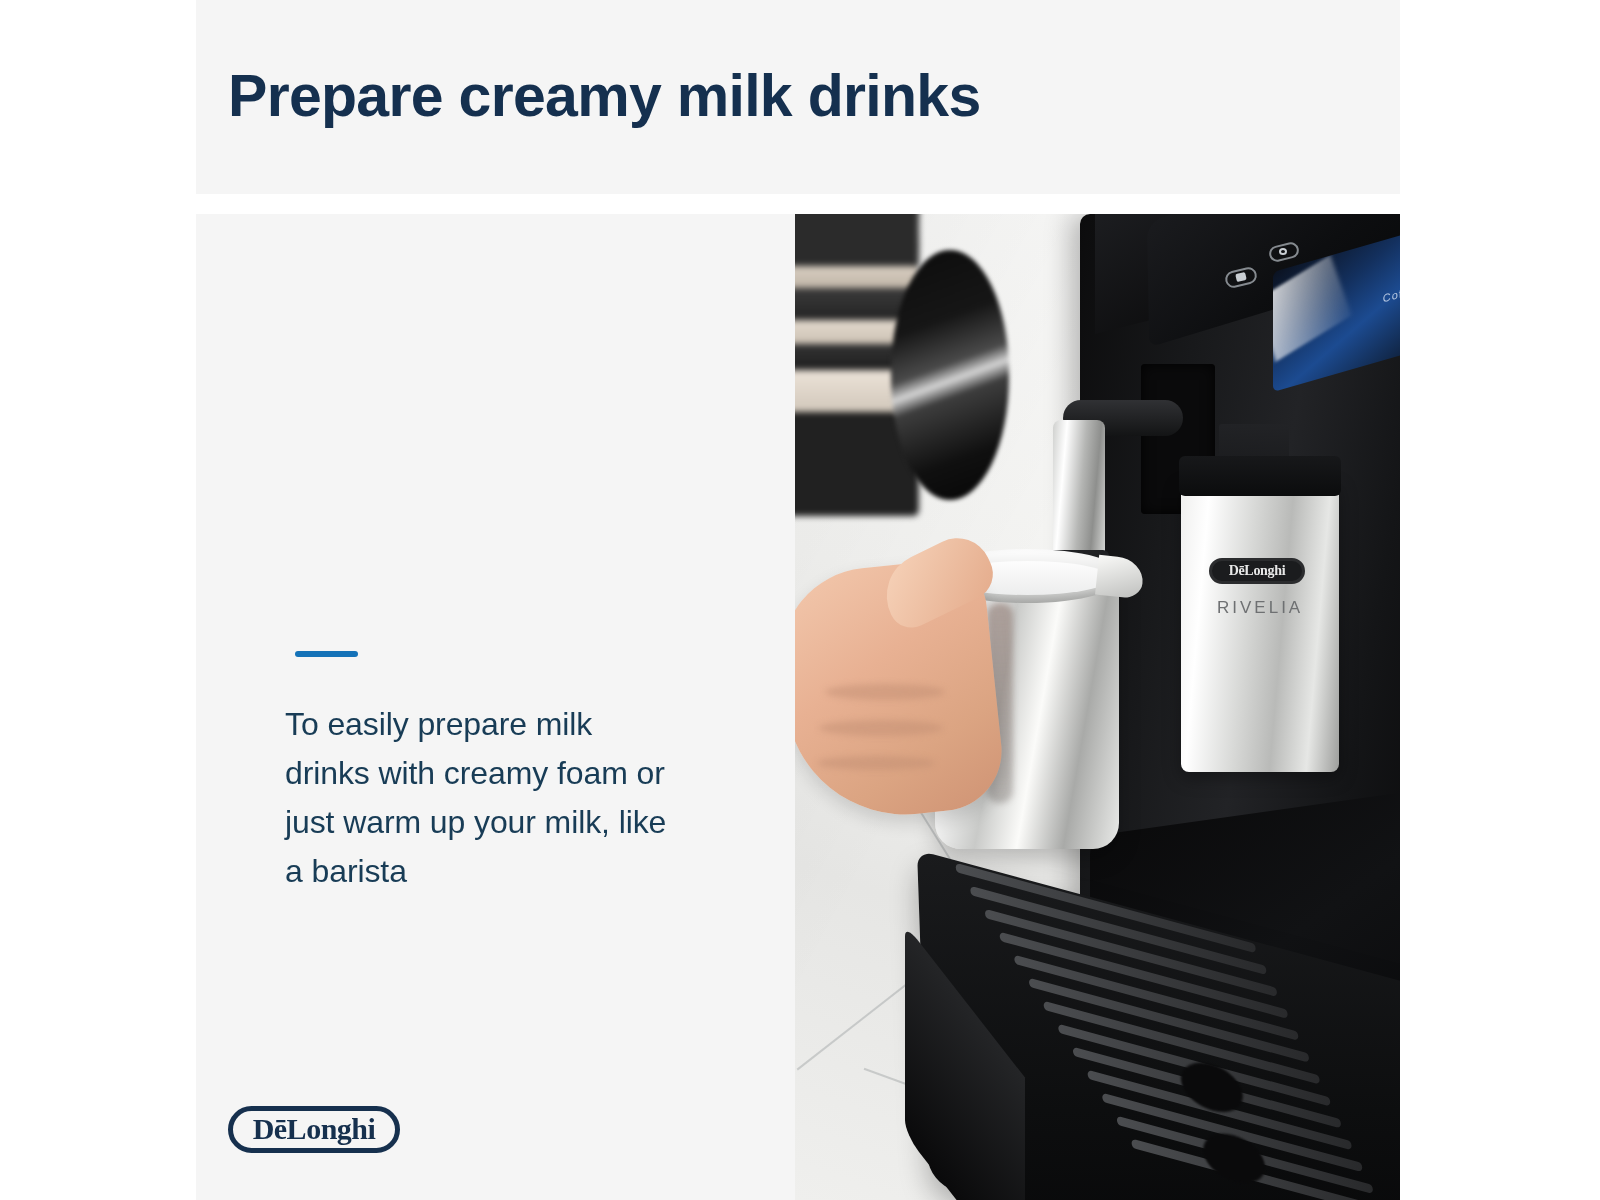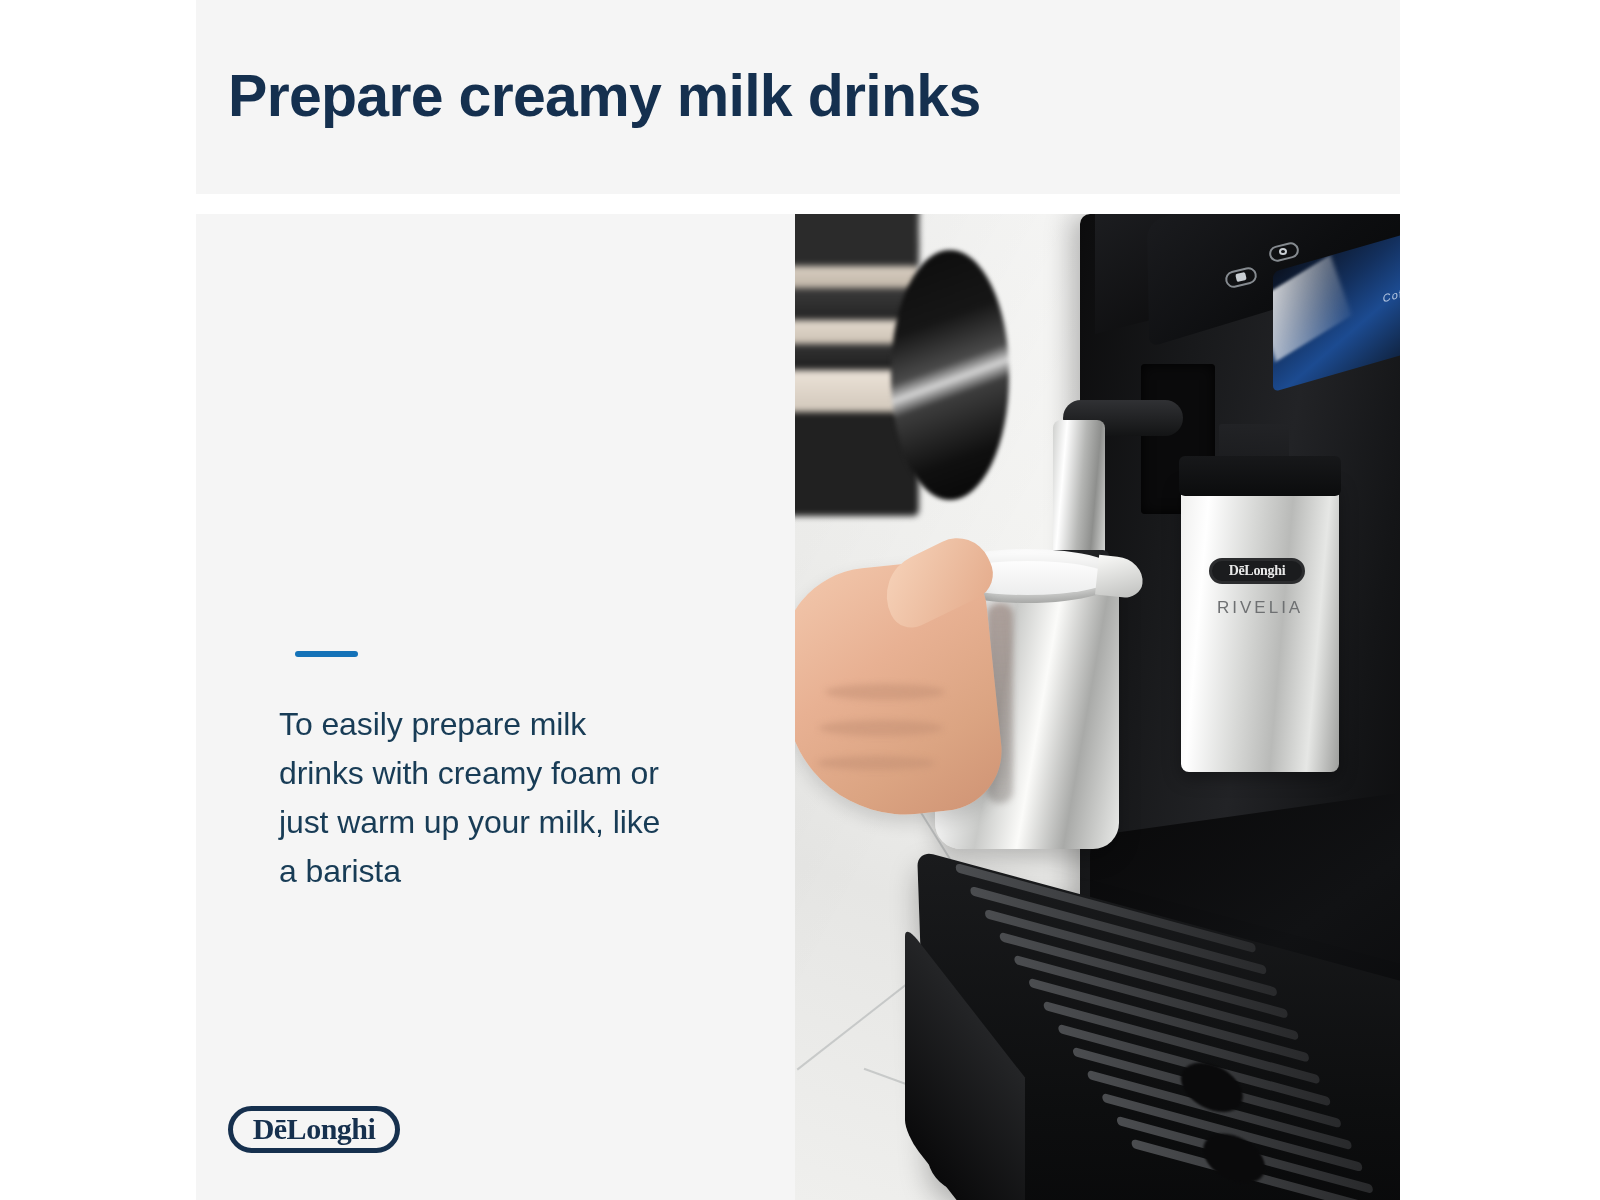--- a/index.html
+++ b/index.html
@@ -75,21 +75,21 @@
     left: 99px;
     top: 437px;
     width: 63px;
     height: 6px;
     background: #1472b8;
     border-radius: 3px;
   }
 
   .feature-body {
     position: absolute;
-    left: 83px;
+    left: 89px;
     top: 486px;
     width: 400px;
     font-size: 32px;
     font-weight: 400;
     line-height: 1.53;
     color: #183c56;
     letter-spacing: -0.1px;
   }
 
   

